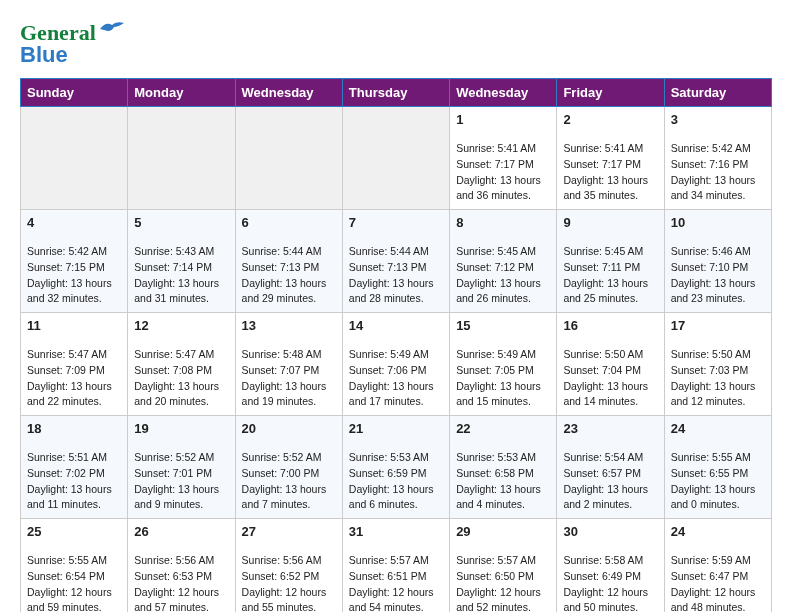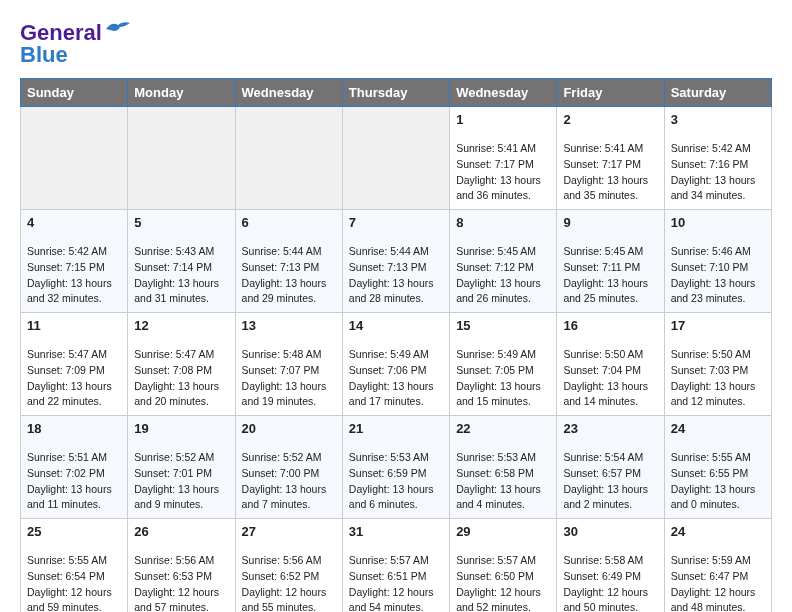--- a/index.html
+++ b/index.html
@@ -32,21 +32,21 @@
     .location {
       font-size: 16px;
       color: #444;
     }
     table {
       width: 100%;
       border-collapse: collapse;
       table-layout: fixed;
     }
     th {
-      background-color: #737373;
+      background-color: #701a75;
       color: #fff;
       text-align: left;
       padding: 6px 6px;
       font-size: 13px;
       font-weight: bold;
       border: 1px solid #2e7ac4;
     }
     td {
       border: 1px solid #ccc;
       vertical-align: top;
@@ -75,21 +75,21 @@
     tr:nth-child(even) td:not(.empty) {
       background: #f5f8fc;
     }
   </style>
 </head>
 <body>
 
 <div class="header">
   <div class="logo">
     <div style="display:flex; align-items:center;">
-      <span style="font-size:22px; font-weight:bold; color:#4c1d95;">General</span>
+      <span style="font-size:22px; font-weight:bold; color:#15803d;font-family:Liberation Serif, serif;">General</span>
       <svg width="28" height="20" viewBox="0 0 28 20" style="margin-left:2px; margin-top:-8px;">
         <path d="M2,10 Q8,2 14,6 Q18,2 26,4 Q20,8 16,8 Q14,12 10,12 Z" fill="#2e7ac4"></path>
       </svg>
     </div>
     <span style="font-size:22px; font-weight:bold; color:#2e7ac4; margin-top:-4px;text-align:right;">Blue</span>
   </div>
   <div class="title-block">
     <div class="month-year"></div>
     <div class="location"></div>
   </div>

